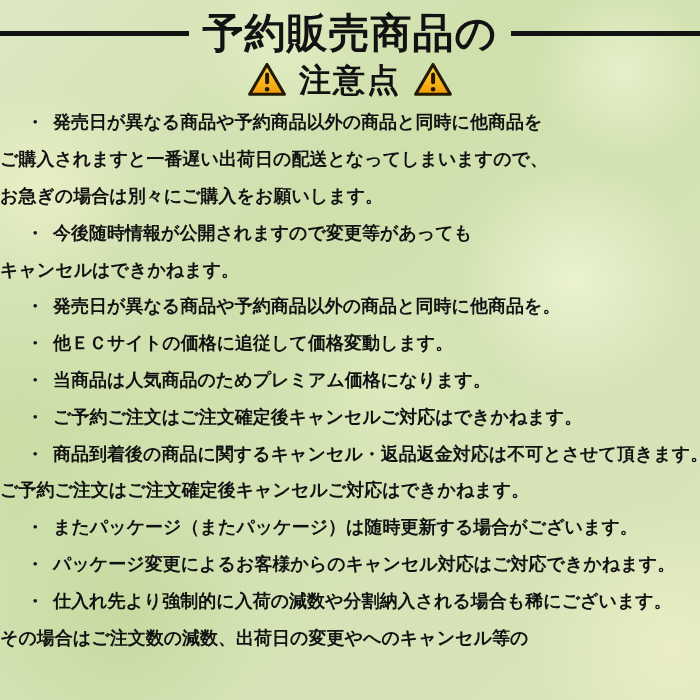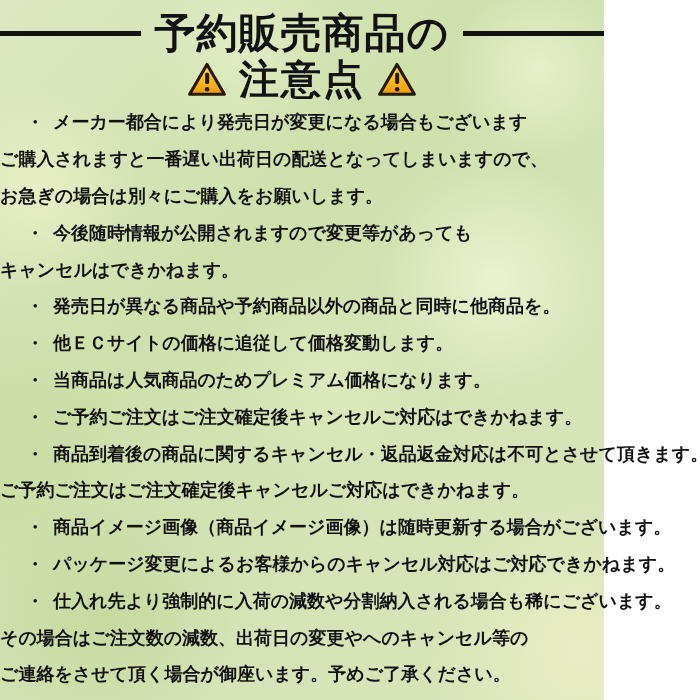--- a/index.html
+++ b/index.html
@@ -1,21 +1,21 @@
 <!DOCTYPE html>
 <html><head>
 <meta charset="utf-8">
 <style>
   html,body{margin:0;padding:0;}
   body{
     width:700px;height:700px;overflow:hidden;
     font-family:"Liberation Sans","DejaVu Sans",sans-serif;
   }
   .canvas{
-    position:relative;width:604px;height:700px;
+    position:relative;width:700px;height:700px;
     color:#121212;
     background-color:#d3e1b2;
     background-image:
       radial-gradient(circle 120px at 82% 40%, rgba(236,243,210,.95) 0%, rgba(236,243,210,0) 100%),
       radial-gradient(circle 90px at 89% 10%, rgba(233,241,205,.9) 0%, rgba(233,241,205,0) 100%),
       radial-gradient(circle 100px at 6% 27%, rgba(236,240,198,.85) 0%, rgba(236,240,198,0) 100%),
       radial-gradient(circle 150px at 96% 93%, rgba(236,238,198,.9) 0%, rgba(236,238,198,0) 100%),
       radial-gradient(circle 90px at 40% 7%, rgba(228,238,198,.8) 0%, rgba(228,238,198,0) 100%),
       radial-gradient(circle 130px at 18% 88%, rgba(188,212,146,.55) 0%, rgba(188,212,146,0) 100%),
       radial-gradient(circle 110px at 55% 55%, rgba(226,238,196,.6) 0%, rgba(226,238,196,0) 100%),
@@ -30,21 +30,21 @@
   .rule.right{margin-left:14px;}
   .page-title{
     flex:0 0 auto;margin:0;
     font-family:"Liberation Serif","DejaVu Serif",serif;
     font-size:41px;font-weight:700;line-height:1;letter-spacing:1px;
     white-space:nowrap;color:#121212;
   }
   .subtitle-row{display:flex;align-items:center;justify-content:center;height:44px;gap:12px;}
   .page-subtitle{
     margin:0;font-family:"Liberation Serif","DejaVu Serif",serif;
-    font-size:40px;font-weight:700;line-height:1;letter-spacing:2px;
+    font-size:32px;font-weight:700;line-height:1;letter-spacing:2px;
     white-space:nowrap;color:#121212;
   }
   .warn-icon{width:40px;height:36px;display:block;}
   
   .notices{padding-top:2px;}
   .line{
     height:36.8px;display:flex;align-items:center;
     font-size:18px;font-weight:700;white-space:nowrap;color:#121212;
   }
   .line.first{padding-left:26px;}
@@ -88,21 +88,21 @@
         <circle cx="32.2" cy="44" r="3.7" fill="#221a05"></circle>
       </svg>
     </div>
   </div>
 
   <div class="notices">
 
     <div class="notice">
       <div class="line first">
         <span class="bullet">・</span>
-        <span class="txt">メーカー都合により発売日が変更になる場合もございます</span>
+        <span class="txt">発売日が異なる商品や予約商品以外の商品と同時に他商品を</span>
       </div>
       <div class="line cont">
         <span class="txt">ご購入されますと一番遅い出荷日の配送となってしまいますので、</span>
       </div>
       <div class="line cont">
         <span class="txt">お急ぎの場合は別々にご購入をお願いします。</span>
       </div>
     </div>
 
     <div class="notice">
@@ -149,38 +149,35 @@
         <span class="txt">商品到着後の商品に関するキャンセル・返品返金対応は不可とさせて頂きます。</span>
       </div>
       <div class="line cont">
         <span class="txt">ご予約ご注文はご注文確定後キャンセルご対応はできかねます。</span>
       </div>
     </div>
 
     <div class="notice">
       <div class="line first">
         <span class="bullet">・</span>
-        <span class="txt">商品イメージ画像（商品イメージ画像）は随時更新する場合がございます。</span>
+        <span class="txt">またパッケージ（またパッケージ）は随時更新する場合がございます。</span>
       </div>
     </div>
 
     <div class="notice">
       <div class="line first">
         <span class="bullet">・</span>
         <span class="txt">パッケージ変更によるお客様からのキャンセル対応はご対応できかねます。</span>
       </div>
     </div>
 
     <div class="notice">
       <div class="line first">
         <span class="bullet">・</span>
         <span class="txt">仕入れ先より強制的に入荷の減数や分割納入される場合も稀にございます。</span>
       </div>
       <div class="line cont">
         <span class="txt">その場合はご注文数の減数、出荷日の変更やへのキャンセル等の</span>
       </div>
-      <div class="line cont">
-        <span class="txt">ご連絡をさせて頂く場合が御座います。予めご了承ください。</span>
-      </div>
     </div>
 
   </div>
 </div>
 
 </body></html>

